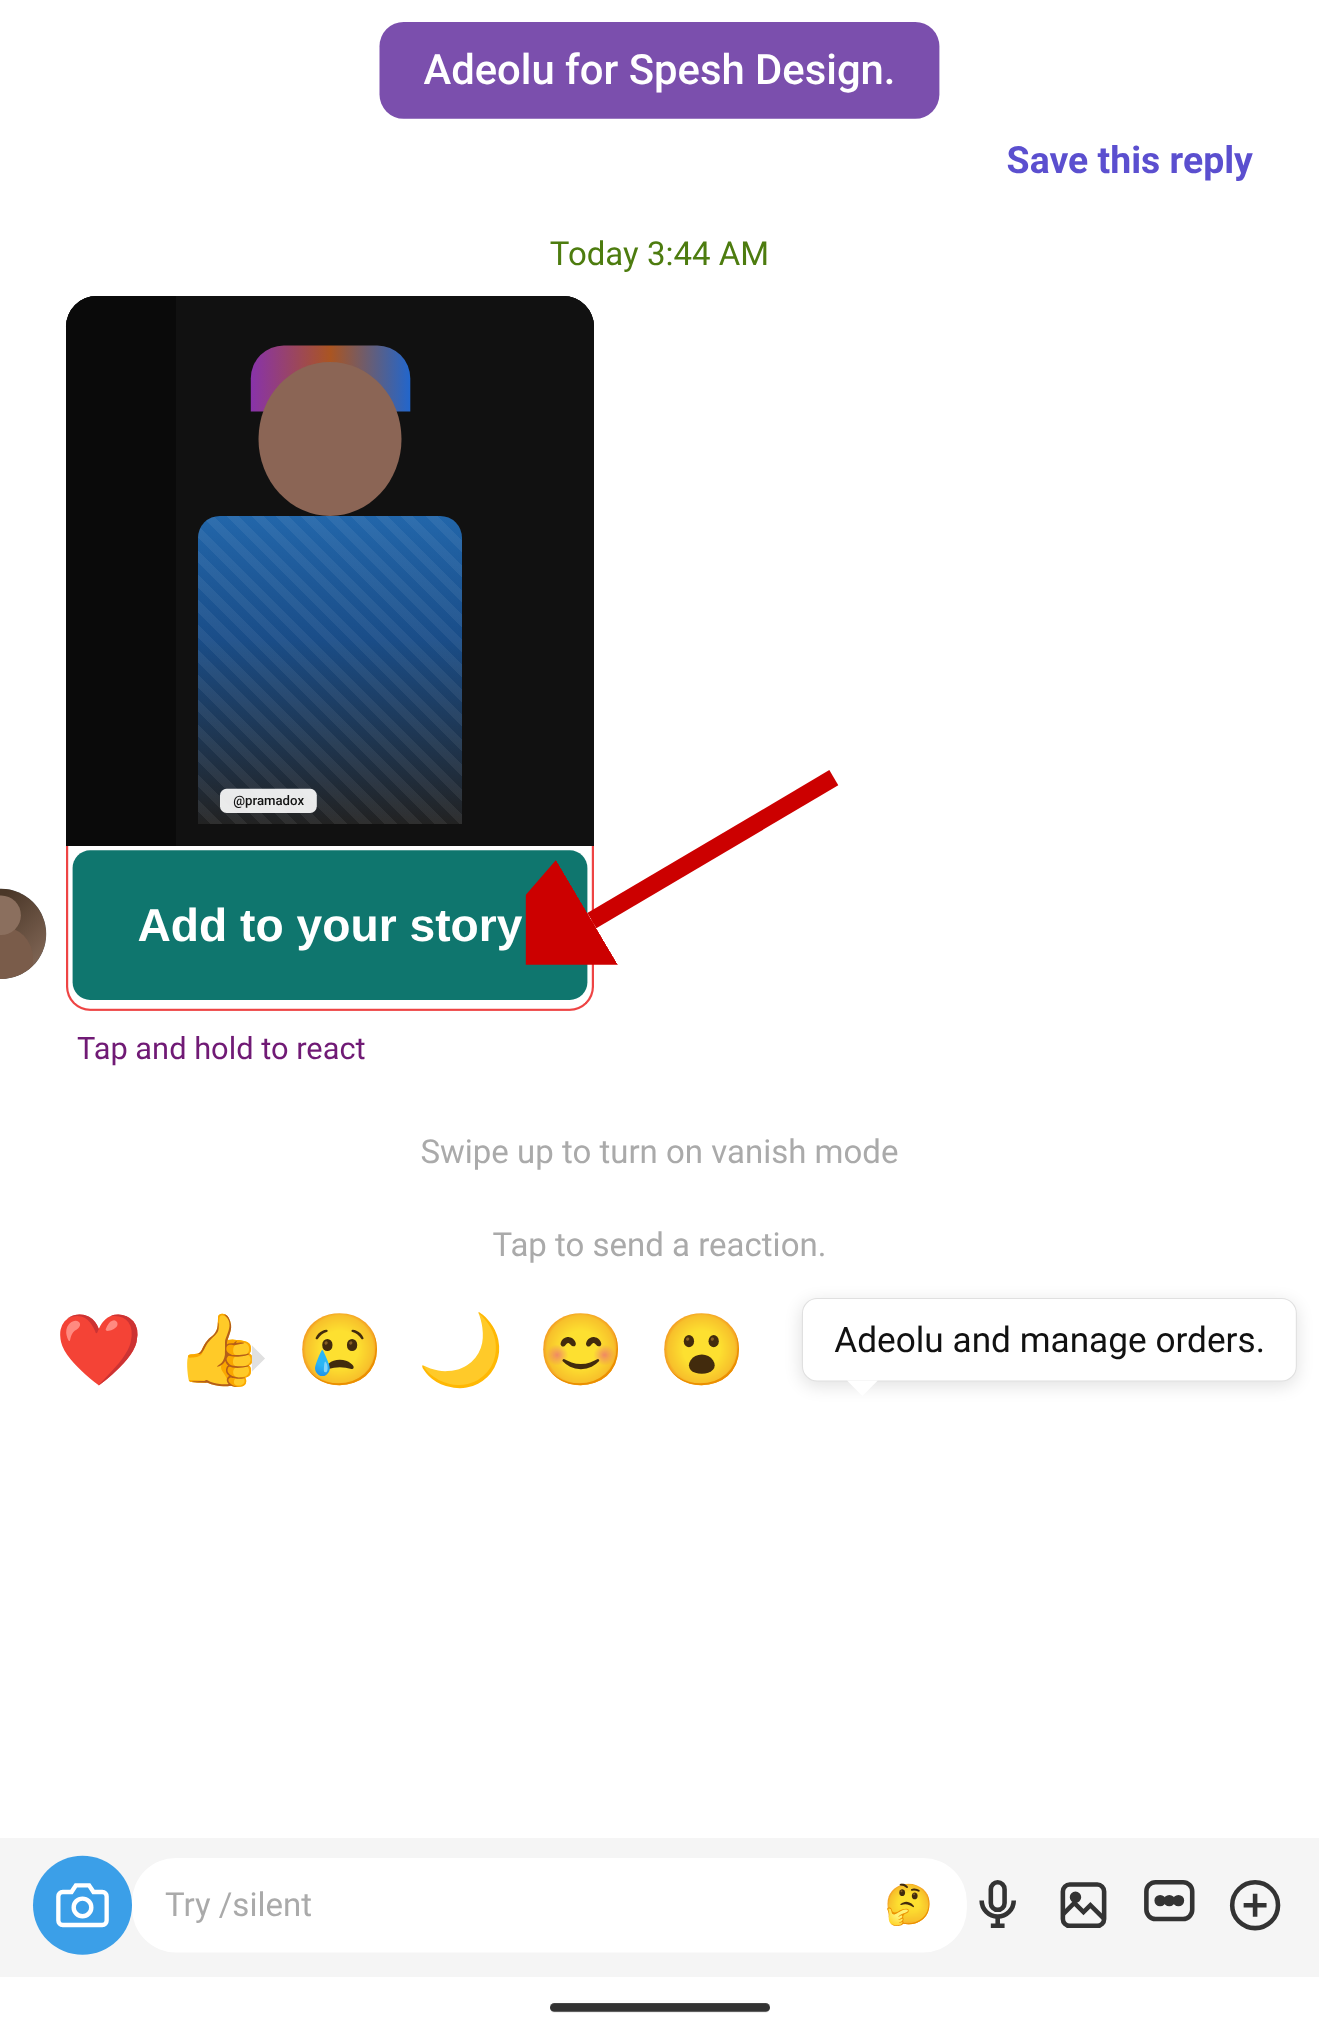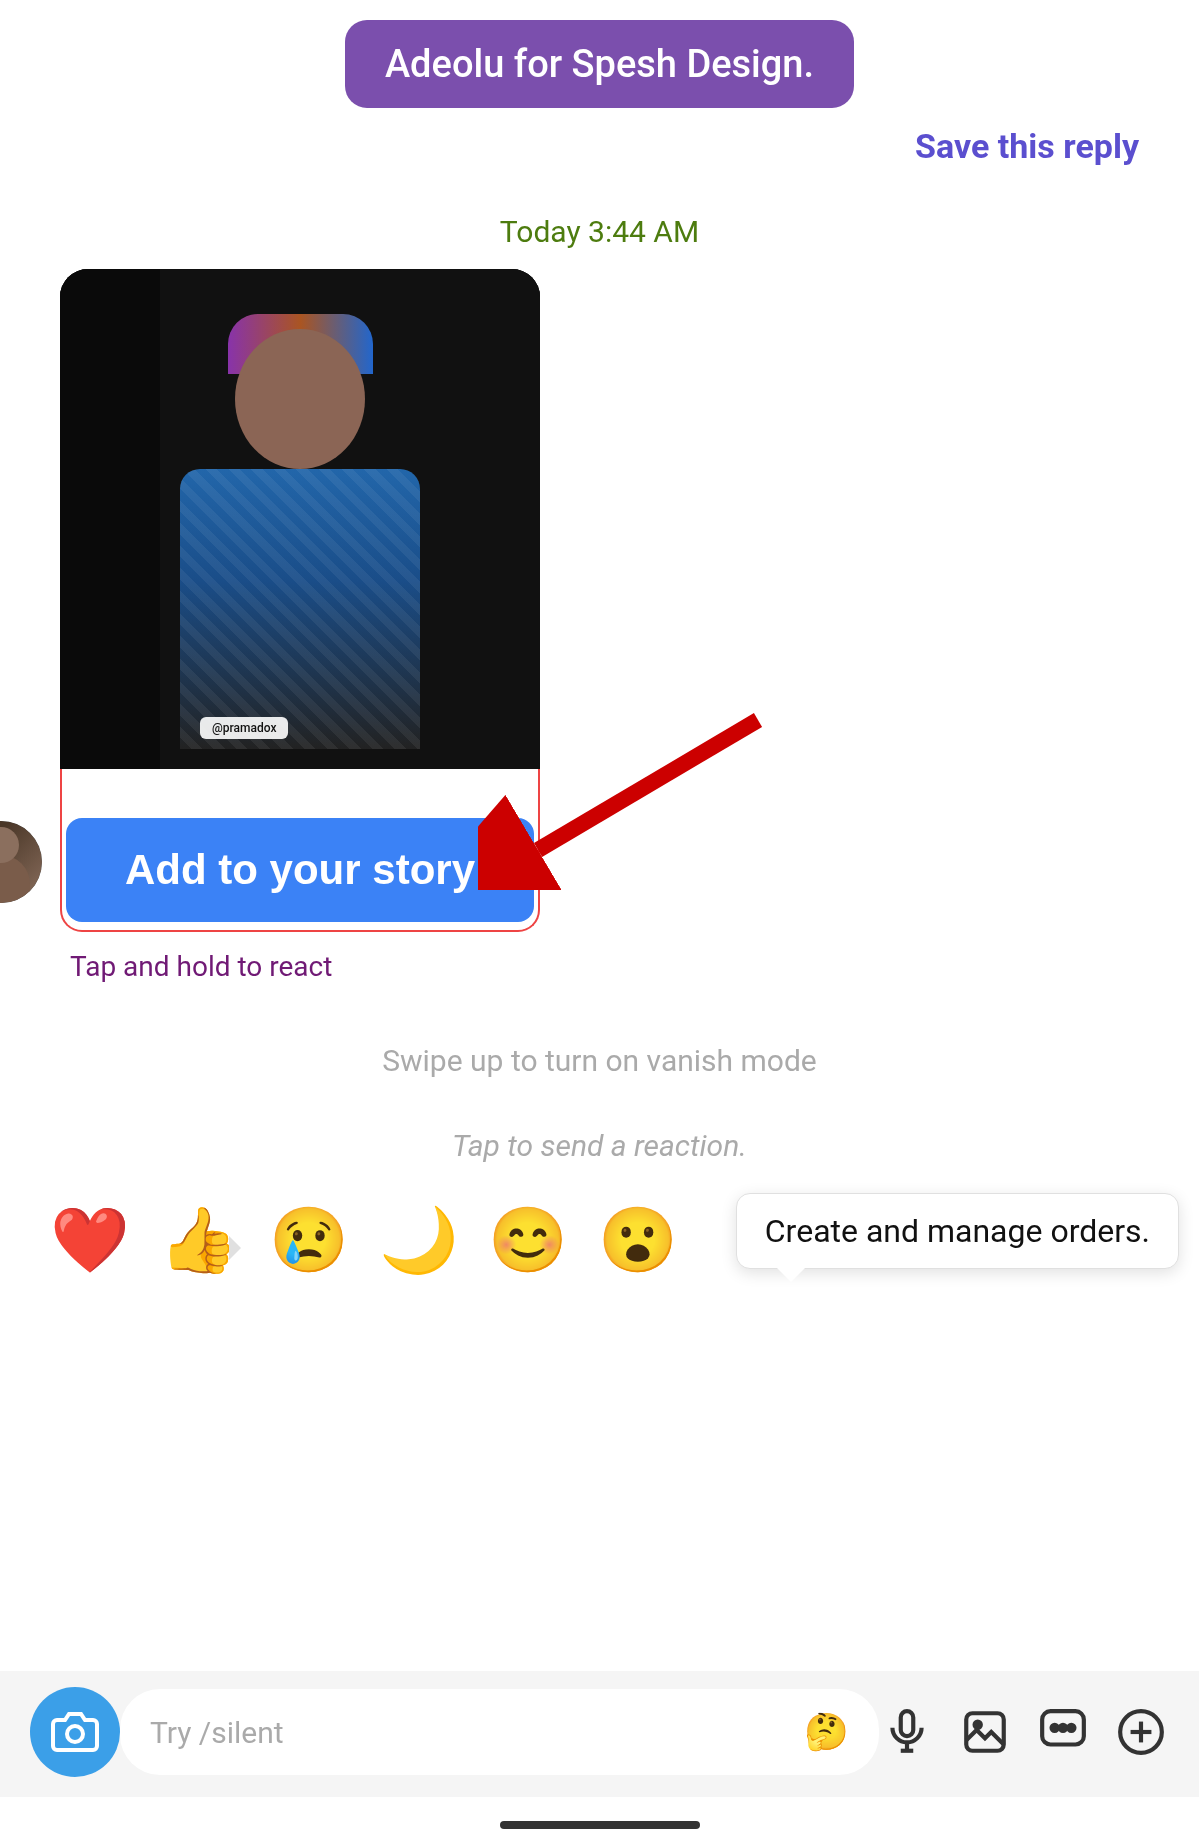--- a/index.html
+++ b/index.html
@@ -216,31 +216,30 @@
     .add-story-btn-wrapper {
       width: 480px;
       background: white;
       border: 2.5px solid #e44;
       border-top: none;
       border-radius: 0 0 22px 22px;
       padding: 4px 4px 8px;
     }
     .add-story-btn {
       width: 100%;
-      background: #3b82f6;
+      background: #0f766e;
       border: none;
       border-radius: 16px;
-      padding: 28px 0;
+      padding: 44px 0;
       color: white;
       font-size: 42px;
       font-weight: 800;
       cursor: pointer;
       display: block;
       text-align: center;
-      margin-top: 45px;
     }
 
     .tap-hold-text {
       color: #701a75;
       font-size: 28px;
       margin-top: 18px;
       text-align: center;
       margin-left: 10px;
     }
 
@@ -255,21 +254,20 @@
     }
 
     .tap-reaction-row {
       display: flex;
       justify-content: center;
       padding: 30px 0 20px;
     }
     .tap-reaction-text {
       color: #aaa;
       font-size: 30px;
-      font-style: italic;
     }
 
     
     .emoji-row {
       display: flex;
       align-items: center;
       padding: 20px 50px;
       gap: 30px;
       position: relative;
     }
@@ -491,21 +489,21 @@
   <div class="emoji-wrapper">
     <div class="emoji-item">👍</div>
     <div class="small-triangle"></div>
   </div>
   <div class="emoji-item">😢</div>
   <div class="emoji-item">🌙</div>
   <div class="emoji-item">😊</div>
   <div class="emoji-item">😮</div>
 
   <div class="tooltip-bubble">
-    <span>Create and manage orders.</span>
+    <span>Adeolu and manage orders.</span>
   </div>
 </div>
 
 <div class="bottom-bar">
   <div class="camera-btn">
     <svg class="camera-icon-svg" viewBox="0 0 24 24">
       <path d="M23 19a2 2 0 01-2 2H3a2 2 0 01-2-2V8a2 2 0 012-2h4l2-3h6l2 3h4a2 2 0 012 2z" stroke="white" stroke-width="2" fill="none"></path>
       <circle cx="12" cy="13" r="4" stroke="white" stroke-width="2" fill="none"></circle>
     </svg>
   </div>

